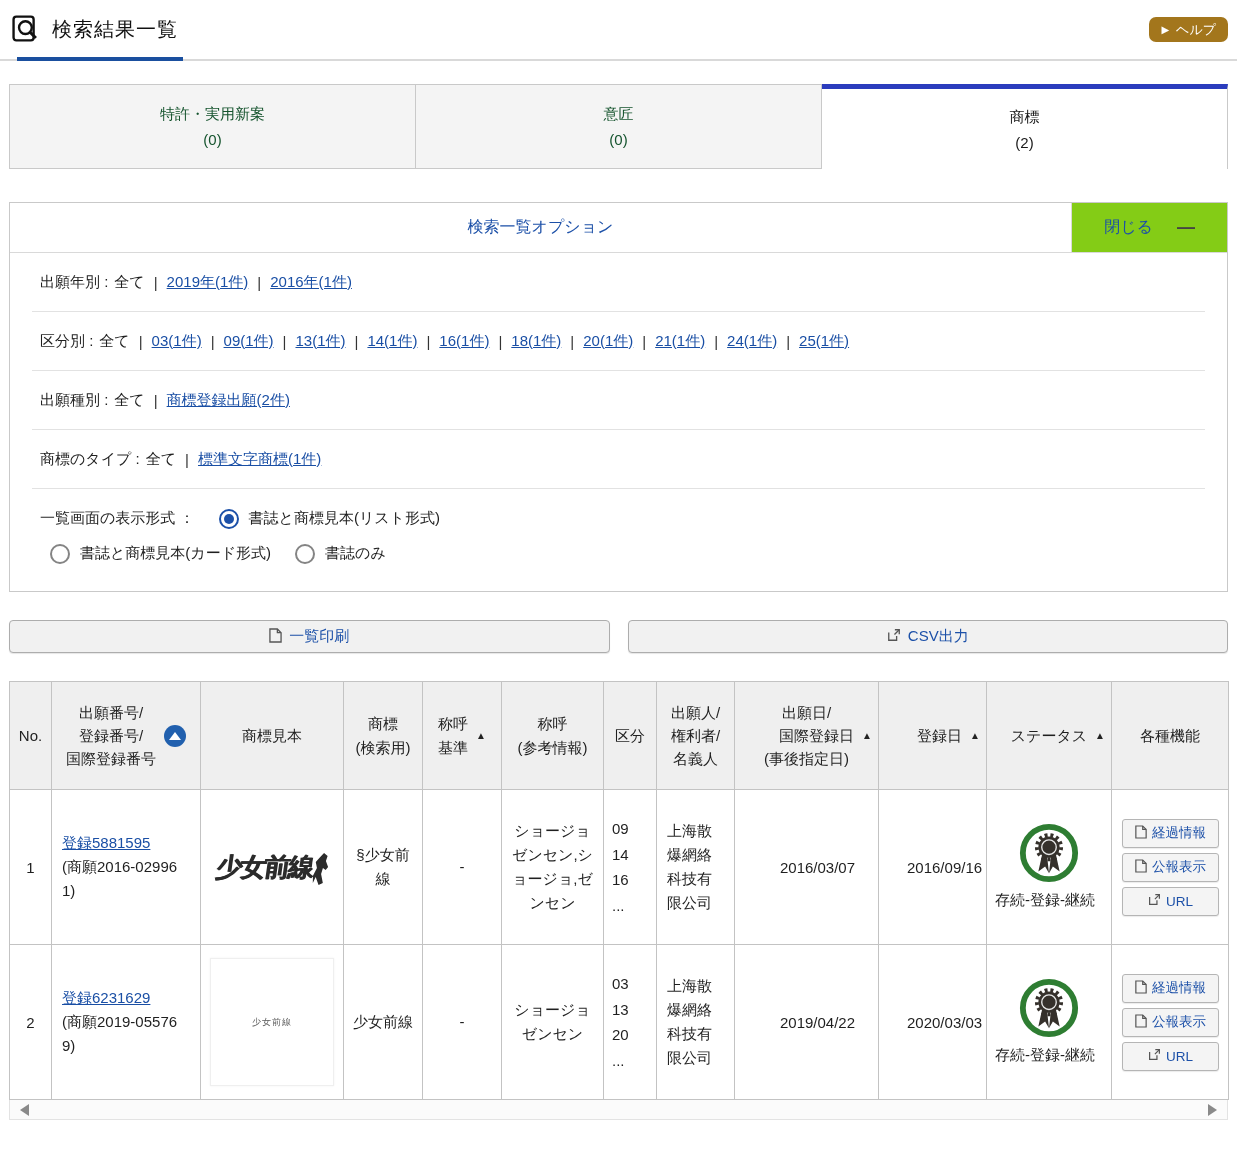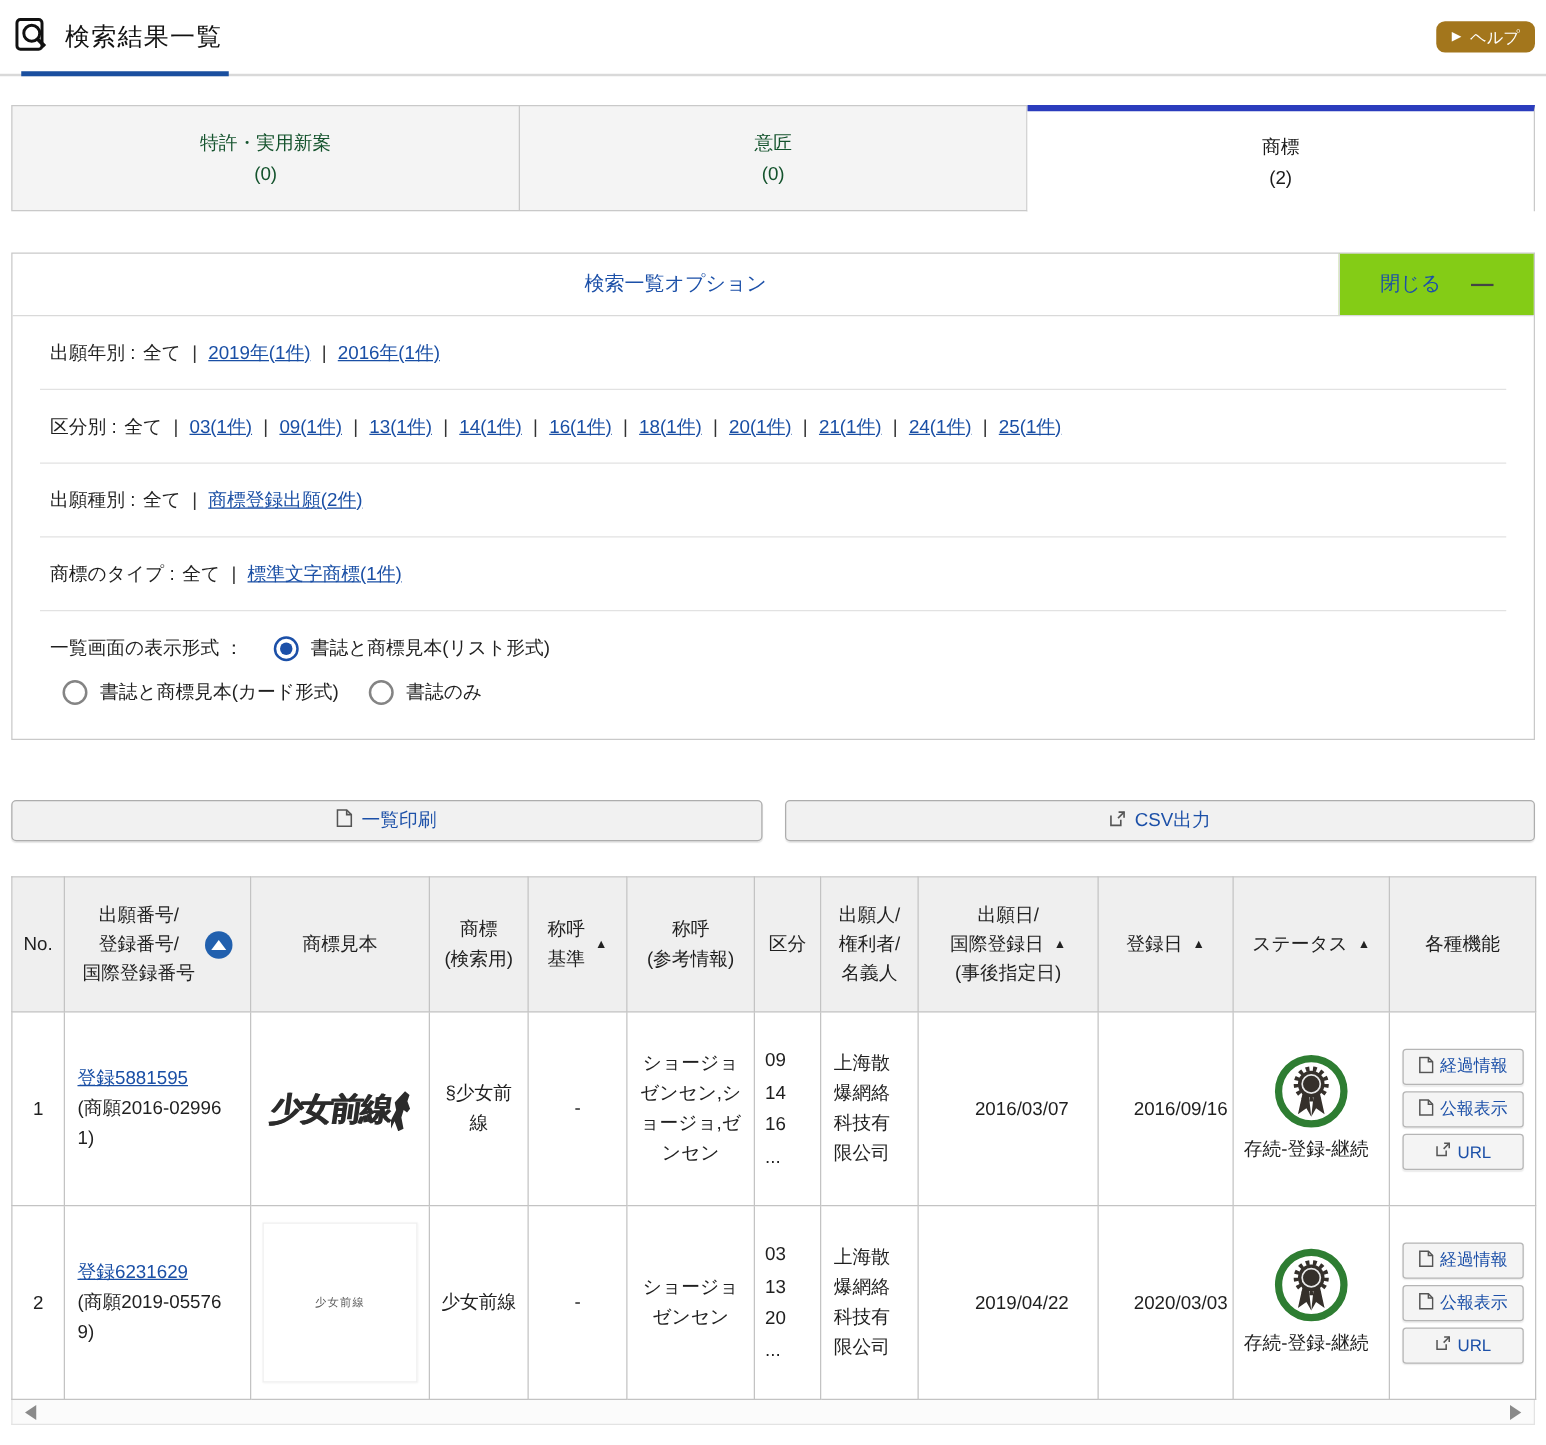--- a/index.html
+++ b/index.html
@@ -59,35 +59,35 @@
   .df-label { margin-right:14px; }
   .radio {
     width:20px; height:20px; border-radius:50%; border:2px solid #848484;
     display:inline-block; position:relative; flex:0 0 auto; cursor:pointer; background:#fff;
   }
   .radio.sel { border-color:#1c50a8; }
   .radio.sel::after { content:""; position:absolute; inset:3px; border-radius:50%; background:#1c50a8; }
   .radio-label { margin-right:14px; }
 
   
-  .action-buttons { display:flex; gap:18px; margin-top:48px; }
+  .action-buttons { display:flex; gap:18px; margin-top:28px; }
   .big-btn {
     flex:1; height:33px; background:#f1f1f1; border:1px solid #adadad; border-radius:4px;
     color:#1c50a8; font-size:15px; display:flex; align-items:center; justify-content:center; gap:7px;
     cursor:pointer; box-shadow:0 1px 1px rgba(0,0,0,0.10); font-family:inherit;
   }
 
   
   table.results { border-collapse:collapse; table-layout:fixed; width:1219px; margin-top:28px; font-size:15px; }
   .results th, .results td { border:1px solid #c3c3c3; padding:6px; vertical-align:middle; }
   .results th { background:#efefef; font-weight:normal; text-align:center; line-height:1.55; }
   .results td { background:#fff; }
   .th-flex { display:flex; align-items:center; justify-content:center; gap:8px; }
   .th-lines div { line-height:1.55; }
-  .line-flex { display:flex; align-items:center; justify-content:center; gap:8px; }
+  .line-flex { display:flex; align-items:center; justify-content:flex-end; gap:8px; }
   .sort-tri { font-size:10px; color:#222; }
   .sort-circle {
     width:22px; height:22px; border-radius:50%; background:#2160ae; flex:0 0 auto;
     display:inline-flex; align-items:center; justify-content:center; cursor:pointer;
   }
   .sort-circle .tri { width:0; height:0; border-left:6px solid transparent; border-right:6px solid transparent; border-bottom:8px solid #fff; }
   td.c-no { text-align:center; }
   td.c-appno { word-break:break-all; padding:10px; line-height:1.6; }
   .cell-link { color:#1a4fa5; text-decoration:underline; cursor:pointer; }
   td.c-mark { text-align:center; }

